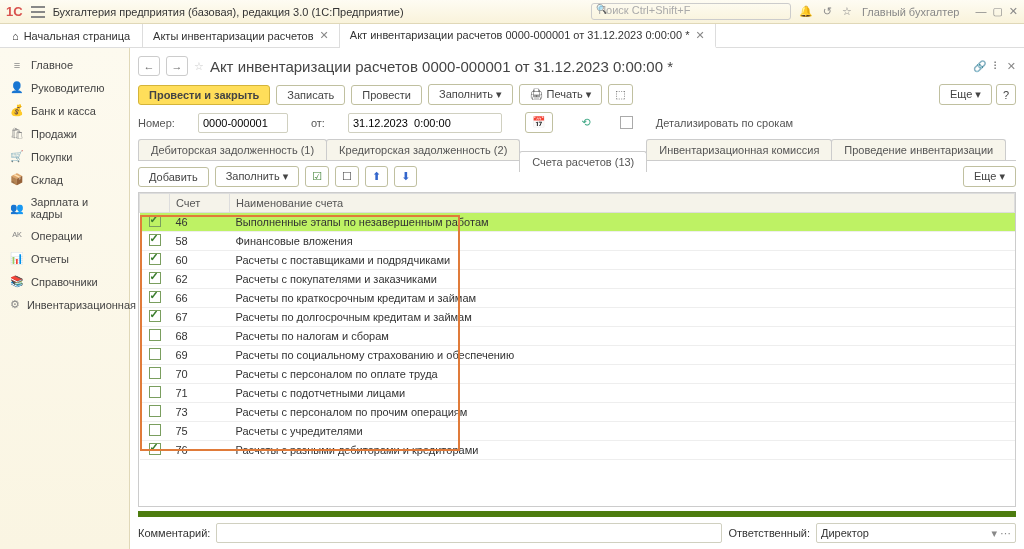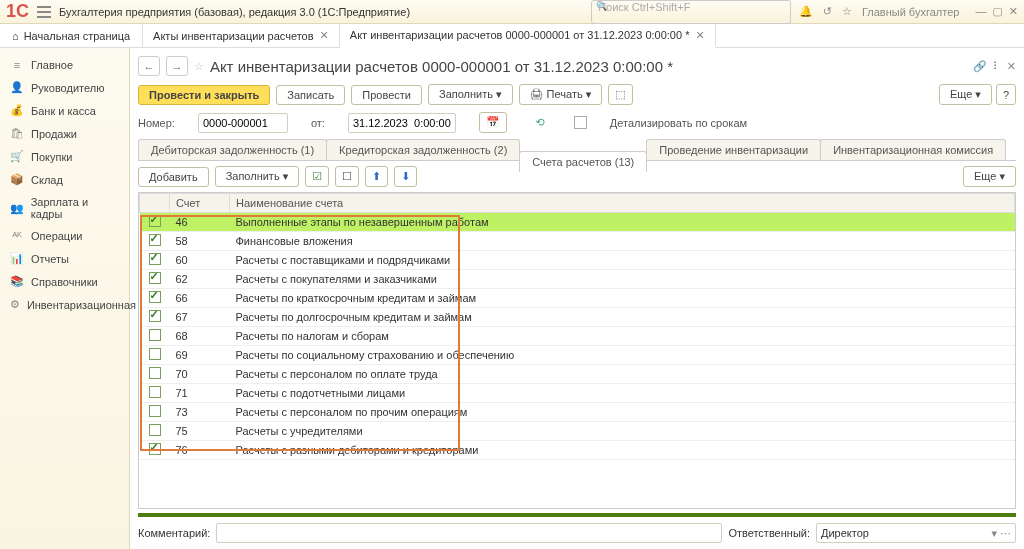--- a/index.html
+++ b/index.html
@@ -1,21 +1,21 @@
 <!DOCTYPE html>
 <html><head>
 <meta charset="utf-8">
 <style>
 * { margin:0; padding:0; box-sizing:border-box; font-family:Arial,sans-serif; font-size:11px; }
 body { background:#fff; color:#333; width:1024px; height:549px; overflow:hidden; }
 .topbar { height:24px; background:linear-gradient(#fefcf3,#f9f3db); border-bottom:1px solid #e0d8b8; display:flex; align-items:center; padding:0 6px; gap:8px; }
-.logo { color:#d9534f; font-weight:bold; font-size:18px; }
+.logo { color:#d9534f; font-weight:bold; font-size:13px; }
 .burger { width:14px;height:12px;display:flex;flex-direction:column;justify-content:space-between;cursor:pointer; }
 .burger span { height:2px;background:#888; }
-.search { margin-left:auto; width:200px; height:24px; border:1px solid #ccc; border-radius:3px; padding:0 18px 0 6px; color:#aaa; position:relative;}
+.search { margin-left:auto; width:200px; height:17px; border:1px solid #ccc; border-radius:3px; padding:0 18px 0 6px; color:#aaa; position:relative;}
 .search::before { content:"🔍"; position:absolute; left:4px; font-size:9px; color:#aaa;}
 .topicons { display:flex; gap:10px; align-items:center; color:#888; }
 .topicons span { cursor:pointer; }
 .wincontrols { display:flex; gap:6px; margin-left:8px; color:#888; }
 .tabbar { height:24px; background:#fff; border-bottom:1px solid #ddd; display:flex; align-items:stretch; }
 .hometab { display:flex; align-items:center; gap:5px; padding:0 12px; border-right:1px solid #ddd; color:#333; }
 .doctab { display:flex; align-items:center; gap:6px; padding:0 10px; border-right:1px solid #ddd; background:#fff; }
 .doctab.active { background:#fff; border-bottom:2px solid #fff; margin-bottom:-1px; }
 .doctab .x { color:#888; cursor:pointer; }
 .layout { display:flex; height:calc(549px - 48px); }
@@ -41,21 +41,21 @@
 .innertabs .tab.active { background:#fff; position:relative; top:12px; }
 .subtoolbar { display:flex; align-items:center; gap:6px; padding:5px 0; }
 .subtoolbar .right { margin-left:auto; }
 .grid { border:1px solid #ccc; flex:1; overflow:auto; }
 .grid table { width:100%; border-collapse:collapse; }
 .grid th { background:#f5f3ea; border:1px solid #ddd; padding:3px 6px; text-align:left; font-weight:normal; color:#555; }
 .grid td { border-bottom:1px solid #eee; padding:2px 6px; height:18px; }
 .grid tr.sel td { background:#bef264; }
 .chk { width:12px;height:12px;border:1px solid #7a9e5e;display:inline-block;position:relative;}
 .chk.on::after { content:"✓"; color:#3a7d2e; position:absolute; top:-3px; left:0; font-size:11px; font-weight:bold;}
-.footer { display:flex; align-items:center; gap:6px; padding:6px 0; border-top:4px solid #4d7c0f; margin-top:4px;}
+.footer { display:flex; align-items:center; gap:6px; padding:6px 0; border-top:6px solid #4d7c0f; margin-top:4px;}
 .footer .input.long { flex:1; }
 .select { border:1px solid #d0d0c0; border-radius:2px; padding:2px 4px; background:#fff; height:20px; display:flex; align-items:center; justify-content:space-between; min-width:200px; }
 .select .arr { color:#888; }
 </style>
 </head>
 <body>
 
 <div class="topbar">
   <span class="logo">1C</span>
   <span class="burger">
@@ -163,32 +163,32 @@
       <button class="btn icon">⬚</button>
       <div class="right">
         <button class="btn"><span>Еще</span> ▾</button>
         <button class="btn icon">?</button>
       </div>
     </div>
     <div class="formrow">
       <label>Номер:</label>
       <input class="input" style="width: 90px;" value="0000-000001">
       <label>от:</label>
-      <input class="input" style="width: 108px;" value="31.12.2023  0:00:00">
+      <input class="input" style="width: 154px;" value="31.12.2023  0:00:00">
       <span class="btn icon">📅</span>
       <span class="btn icon" style="border:none;color:#4a8">⟲</span>
       <span class="chkbox"></span>
       <label>Детализировать по срокам</label>
     </div>
     <div class="innertabs" id="innertabs">
         <div class="tab ">Дебиторская задолженность (1)</div>
         <div class="tab ">Кредиторская задолженность (2)</div>
         <div class="tab active">Счета расчетов (13)</div>
+        <div class="tab ">Инвентаризационная комиссия</div>
         <div class="tab ">Проведение инвентаризации</div>
-        <div class="tab ">Инвентаризационная комиссия</div>
       </div>
     <div class="subtoolbar">
       <button class="btn">Добавить</button>
       <button class="btn"><span>Заполнить</span> ▾</button>
       <button class="btn icon" style="color:#3a7d2e">☑</button>
       <button class="btn icon">☐</button>
       <button class="btn icon" style="color:#36c">⬆</button>
       <button class="btn icon" style="color:#36c">⬇</button>
       <div class="right"><button class="btn"><span>Еще</span> ▾</button></div>
     </div>

